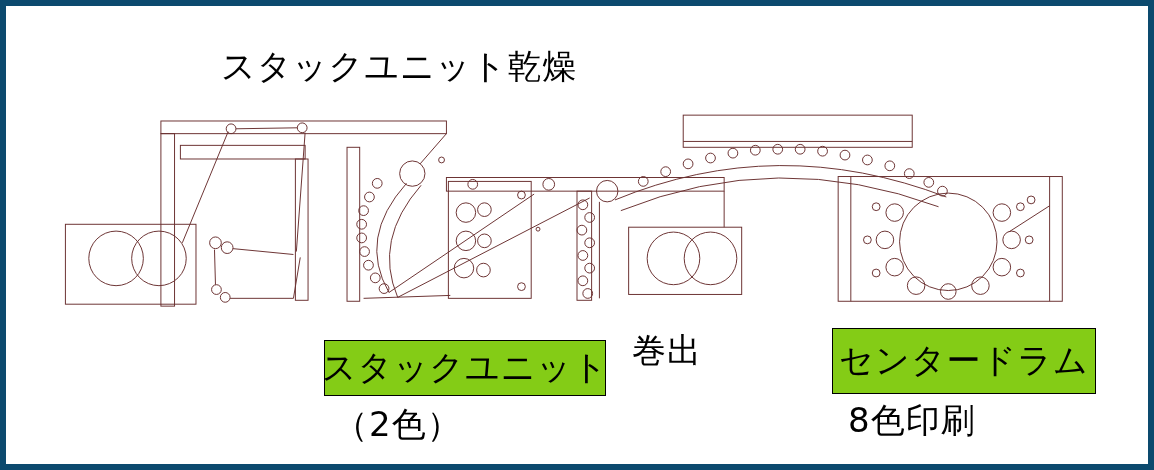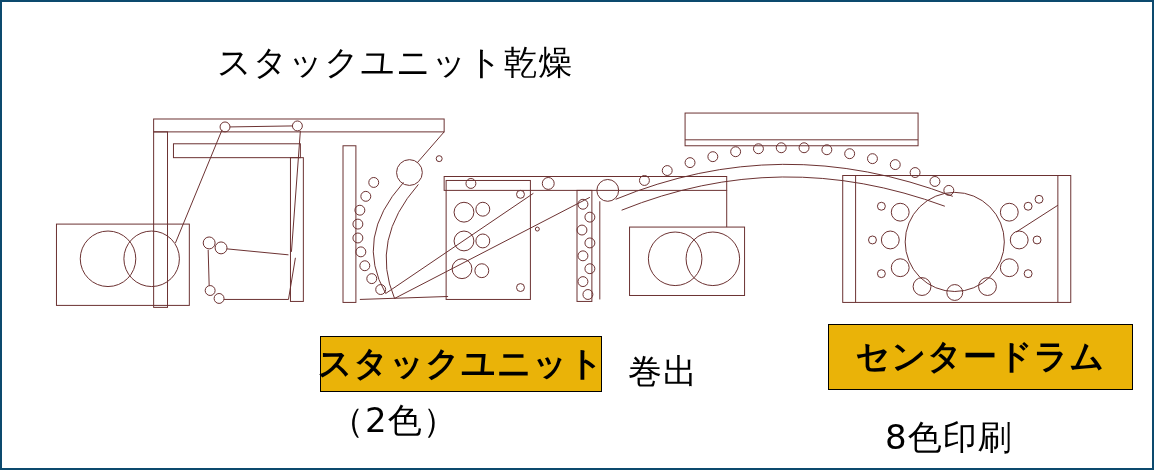--- a/index.html
+++ b/index.html
@@ -1,40 +1,39 @@
 <!DOCTYPE html>
 <html><head>
 <meta charset="utf-8">
 <style>
   html,body{margin:0;padding:0;background:#fff;}
   #stage{
     position:relative;
     width:1154px;height:470px;
     background:#ffffff;
-    border:2px solid #0c4a6e;
+    border:6px solid #0c4a6e;
     box-sizing:border-box;
     font-family:"DejaVu Sans","Liberation Sans",sans-serif;
     overflow:hidden;
   }
   .schem-svg{position:absolute;left:0;top:0;width:100%;height:100%;}
   .lbl{
     position:absolute;
     color:#000;
     font-size:34px;
     line-height:1.1;
     white-space:nowrap;
     letter-spacing:1px;
   }
   .boxed{
     border:1px solid #000;
     display:flex;align-items:center;justify-content:center;
-    background:#eab308;
+    background:#84cc16;
     padding:0 16px;
     box-sizing:border-box;
-    font-weight:bold;
   }
   svg g{stroke:#6a3030;fill:none;stroke-width:1;}
 </style>
 </head>
 <body>
 
 <div id="stage">
 
   <svg class="schem-svg" viewBox="0 0 1154 470" aria-hidden="true">
 
@@ -179,19 +178,19 @@
   </svg>
 
   <div class="lbl" style="left:215px;top:42px;">スタックユニット乾燥</div>
 
 
 
   <div class="lbl boxed" style="left:318px;top:334px;width:282px;height:56px;">スタックユニット</div>
 
   <div class="lbl" style="left:328px;top:400px;">（2色）</div>
 
-  <div class="lbl" style="left:626px;top:326px;margin-top:25px;">巻出</div>
+  <div class="lbl" style="left:626px;top:326px;">巻出</div>
 
-  <div class="lbl boxed" style="left:826px;top:322px;width:305px;height:66px;">センタードラム</div>
+  <div class="lbl boxed" style="left:826px;top:322px;width:264px;height:66px;">センタードラム</div>
 
-  <div class="lbl" style="left:842px;top:417px;margin-left:41px;">8色印刷</div>
+  <div class="lbl" style="left:842px;top:396px;">8色印刷</div>
 
 </div>
 
 </body></html>

